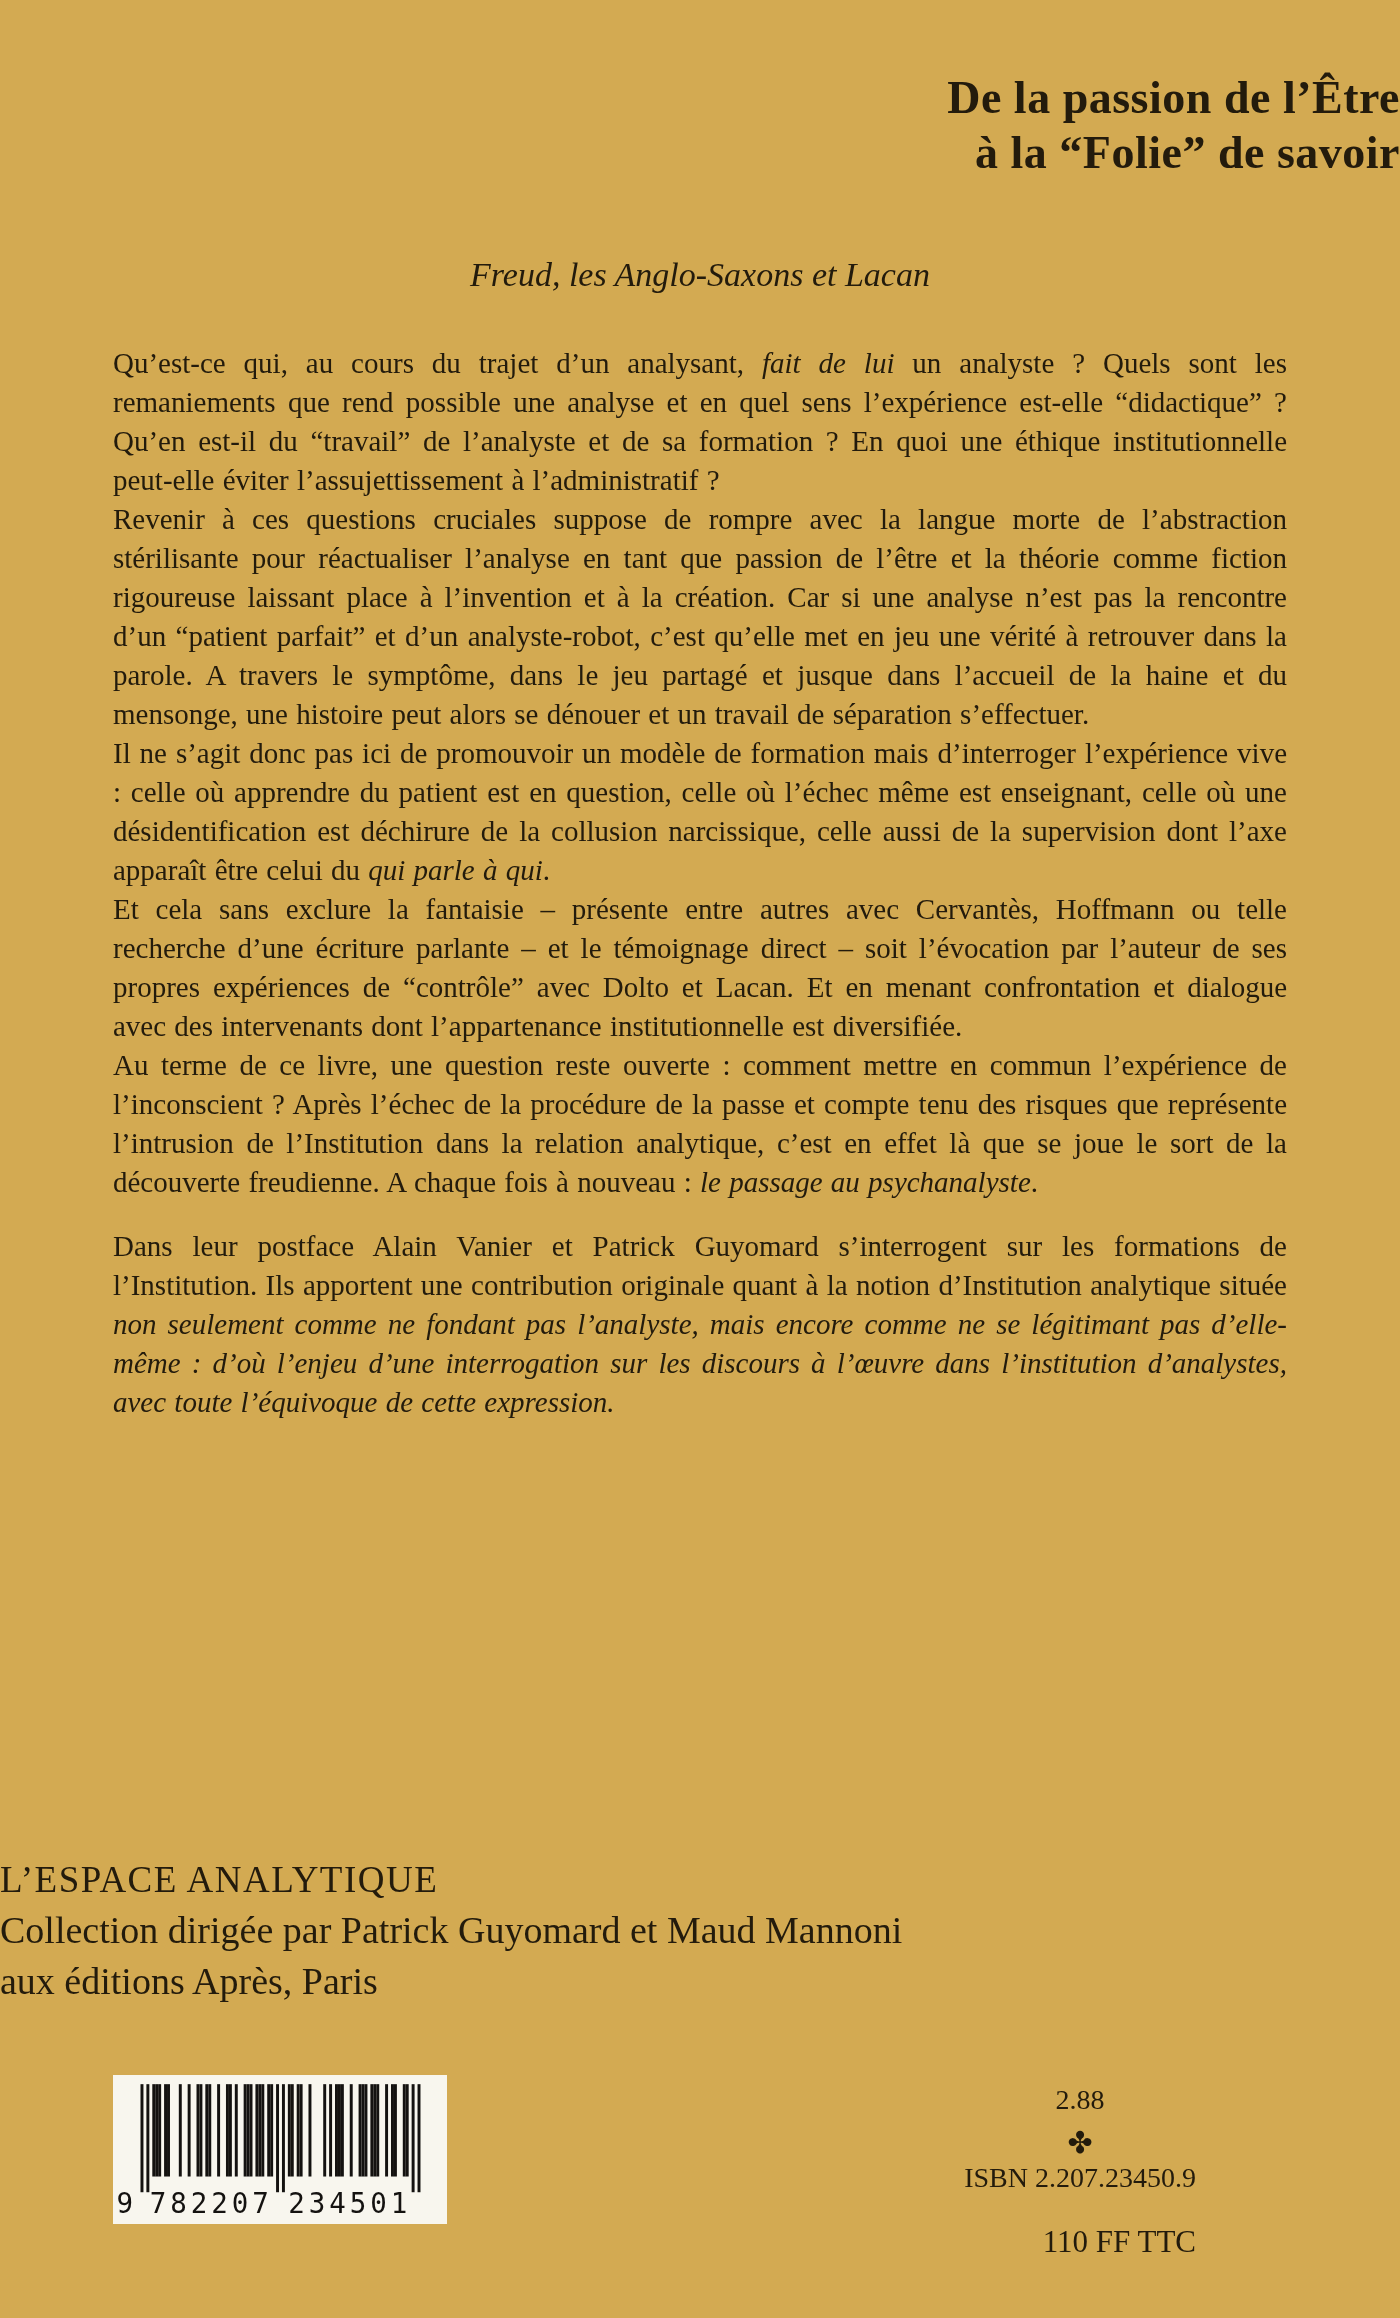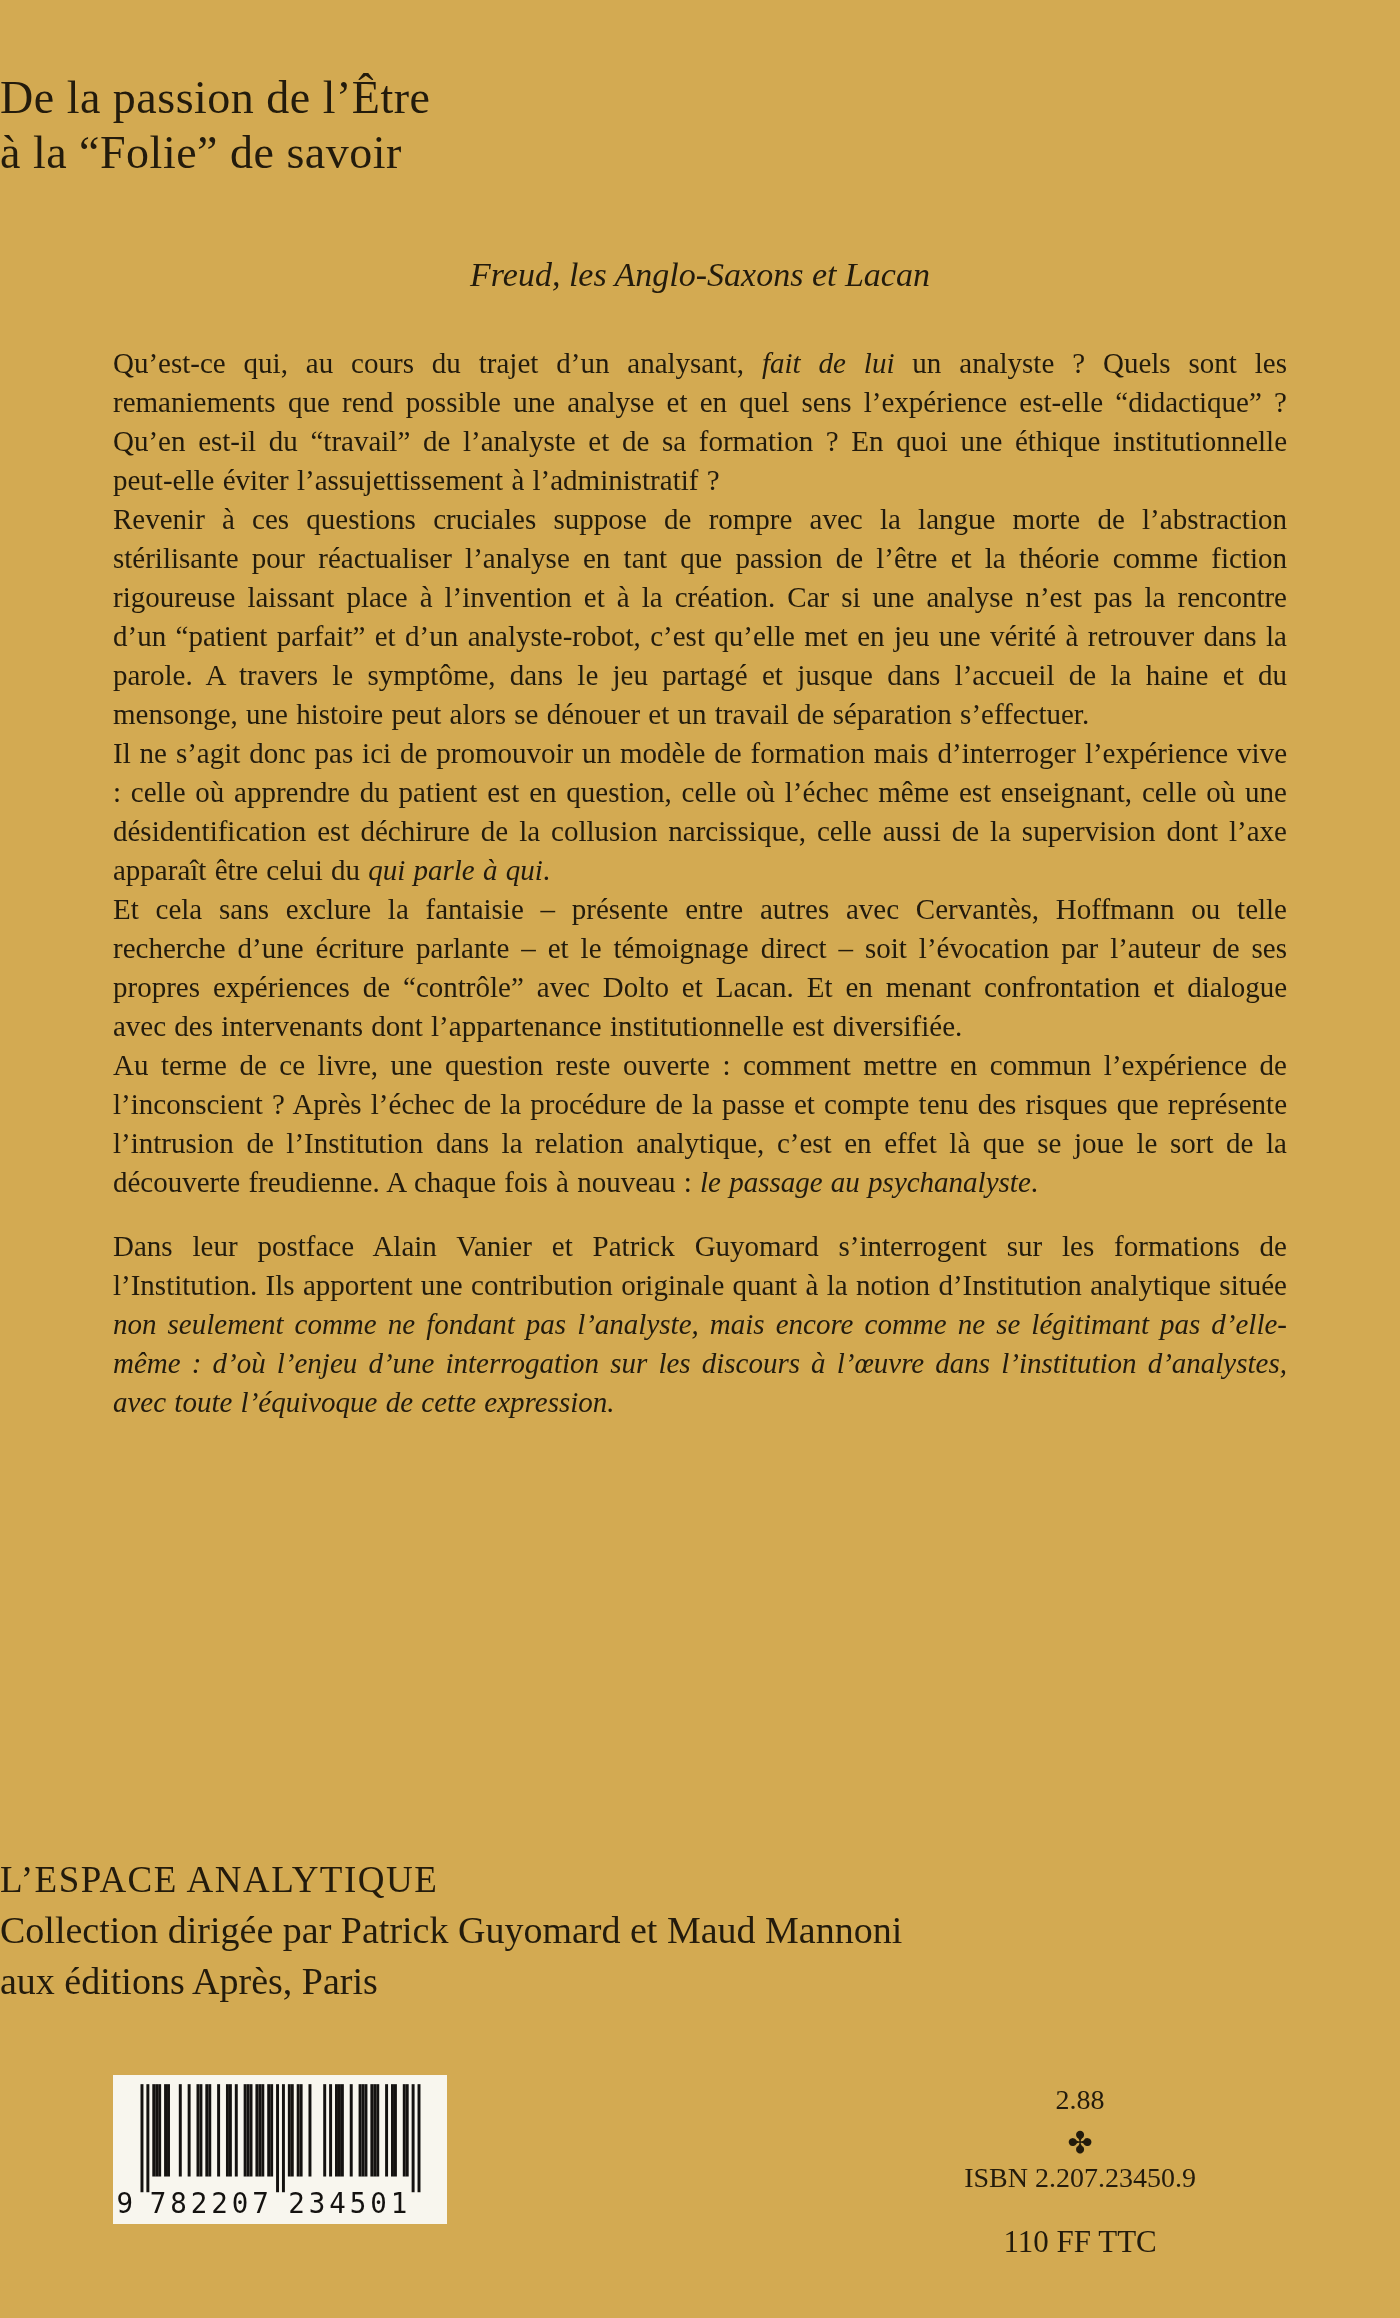--- a/index.html
+++ b/index.html
@@ -14,24 +14,24 @@
     position:relative;
     width:1400px; height:2318px;
     background:var(--bg);
     color:var(--ink);
     font-family:"Liberation Serif", serif;
     overflow:hidden;
   }
   .title{
     margin:0;
     padding-top:70px;
-    text-align:left;
+    text-align:right;
     font-size:46px;
     line-height:1.2;
-    font-weight:normal;
+    font-weight:bold;
     letter-spacing:0.5px;
   }
   .t-line{ display:block; }
   .subtitle{
     margin-top:76px;
     text-align:center;
     font-size:34px;
     font-style:italic;
   }
   .body-text{
@@ -82,21 +82,20 @@
     gap:8px;
     flex-direction:column;
   }
   .fleuron{
     font-size:30px;
     line-height:1;
   }
   .price{
     margin-top:24px;
     font-size:31px;
-    text-align:center;
   }
 </style>
 </head>
 <body>
 
 <div class="cover">
 
   <h1 class="title">
     <span class="t-line">De la passion de l’Être</span>
     <span class="t-line">à la “Folie” de savoir</span>

